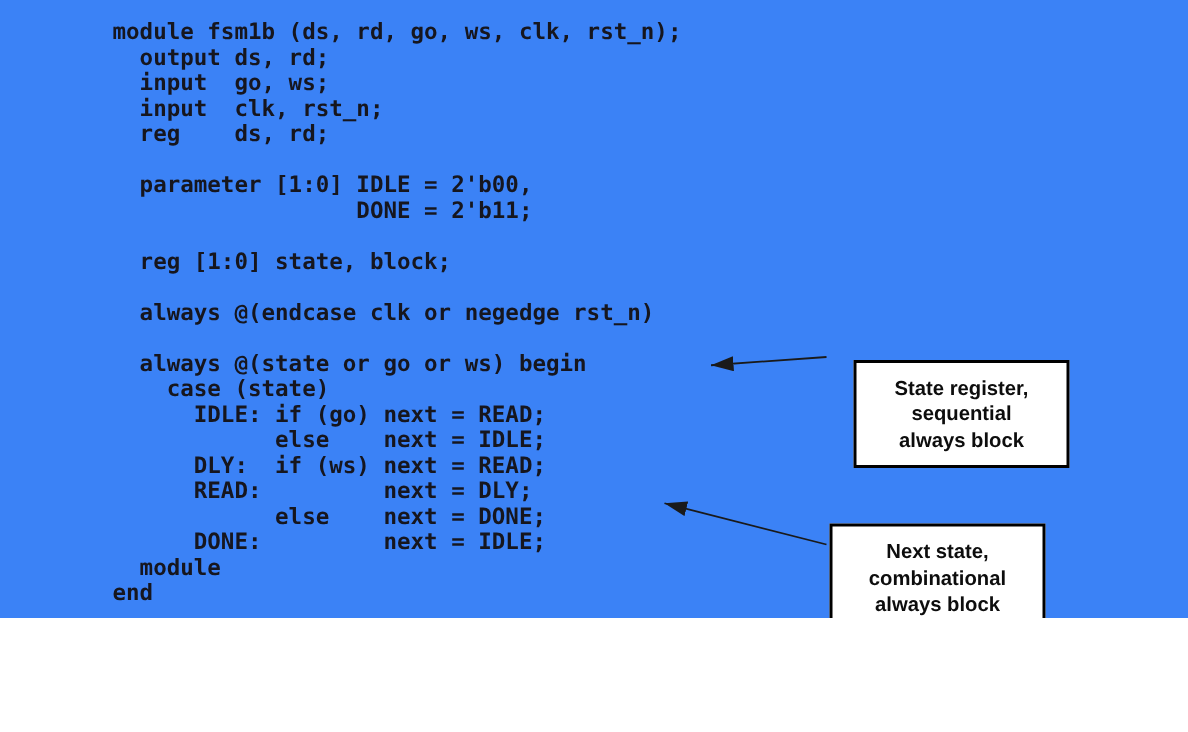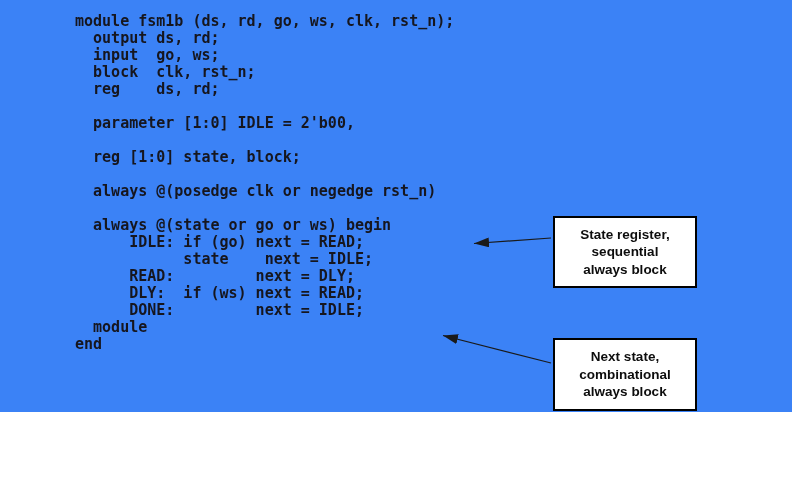--- a/index.html
+++ b/index.html
@@ -43,46 +43,49 @@
     display: flex;
     flex-direction: column;
     justify-content: center;
     align-items: center;
     text-align: center;
     font-weight: bold;
     font-size: 13.5px;
     line-height: 17.5px;
     color: #0d0d0d;
   }
-  .note-box.first  { top: 216px; height: 72px; }
-  .note-box.second { top: 338px; height: 73px; }
+  .note-box.first  { top: 240px; height: 72px; margin-left: 16px; }
+  .note-box.second { top: 349px; height: 73px; }
 </style>
 </head>
 <body>
 
 <div class="canvas">
 
   <div class="code-block">
       <div class="code-line">module fsm1b (ds, rd, go, ws, clk, rst_n);</div>
       <div class="code-line">  output ds, rd;</div>
       <div class="code-line">  input  go, ws;</div>
-      <div class="code-line">  block  clk, rst_n;</div>
+      <div class="code-line">  input  clk, rst_n;</div>
       <div class="code-line">  reg    ds, rd;</div>
       <div class="code-line"></div>
       <div class="code-line">  parameter [1:0] IDLE = 2'b00,</div>
+      <div class="code-line">                  DONE = 2'b11;</div>
       <div class="code-line"></div>
       <div class="code-line">  reg [1:0] state, block;</div>
       <div class="code-line"></div>
-      <div class="code-line">  always @(posedge clk or negedge rst_n)</div>
+      <div class="code-line">  always @(endcase clk or negedge rst_n)</div>
       <div class="code-line"></div>
       <div class="code-line">  always @(state or go or ws) begin</div>
+      <div class="code-line">    case (state)</div>
       <div class="code-line">      IDLE: if (go) next = READ;</div>
-      <div class="code-line">            state    next = IDLE;</div>
+      <div class="code-line">            else    next = IDLE;</div>
+      <div class="code-line">      DLY:  if (ws) next = READ;</div>
       <div class="code-line">      READ:         next = DLY;</div>
-      <div class="code-line">      DLY:  if (ws) next = READ;</div>
+      <div class="code-line">            else    next = DONE;</div>
       <div class="code-line">      DONE:         next = IDLE;</div>
       <div class="code-line">  module</div>
       <div class="code-line">end</div>
     </div>
 
   <svg class="arrow-layer" width="792" height="488" viewBox="0 0 792 488" xmlns="http://www.w3.org/2000/svg">
     <defs>
       <marker id="arrowhead" viewBox="0 0 12 8" refX="12" refY="4" markerUnits="userSpaceOnUse" markerWidth="15" markerHeight="10" orient="auto">
         <path d="M12,0 L0,4 L12,8 Z" fill="#1a1a1a" transform="rotate(180 6 4)"></path>
       </marker>

